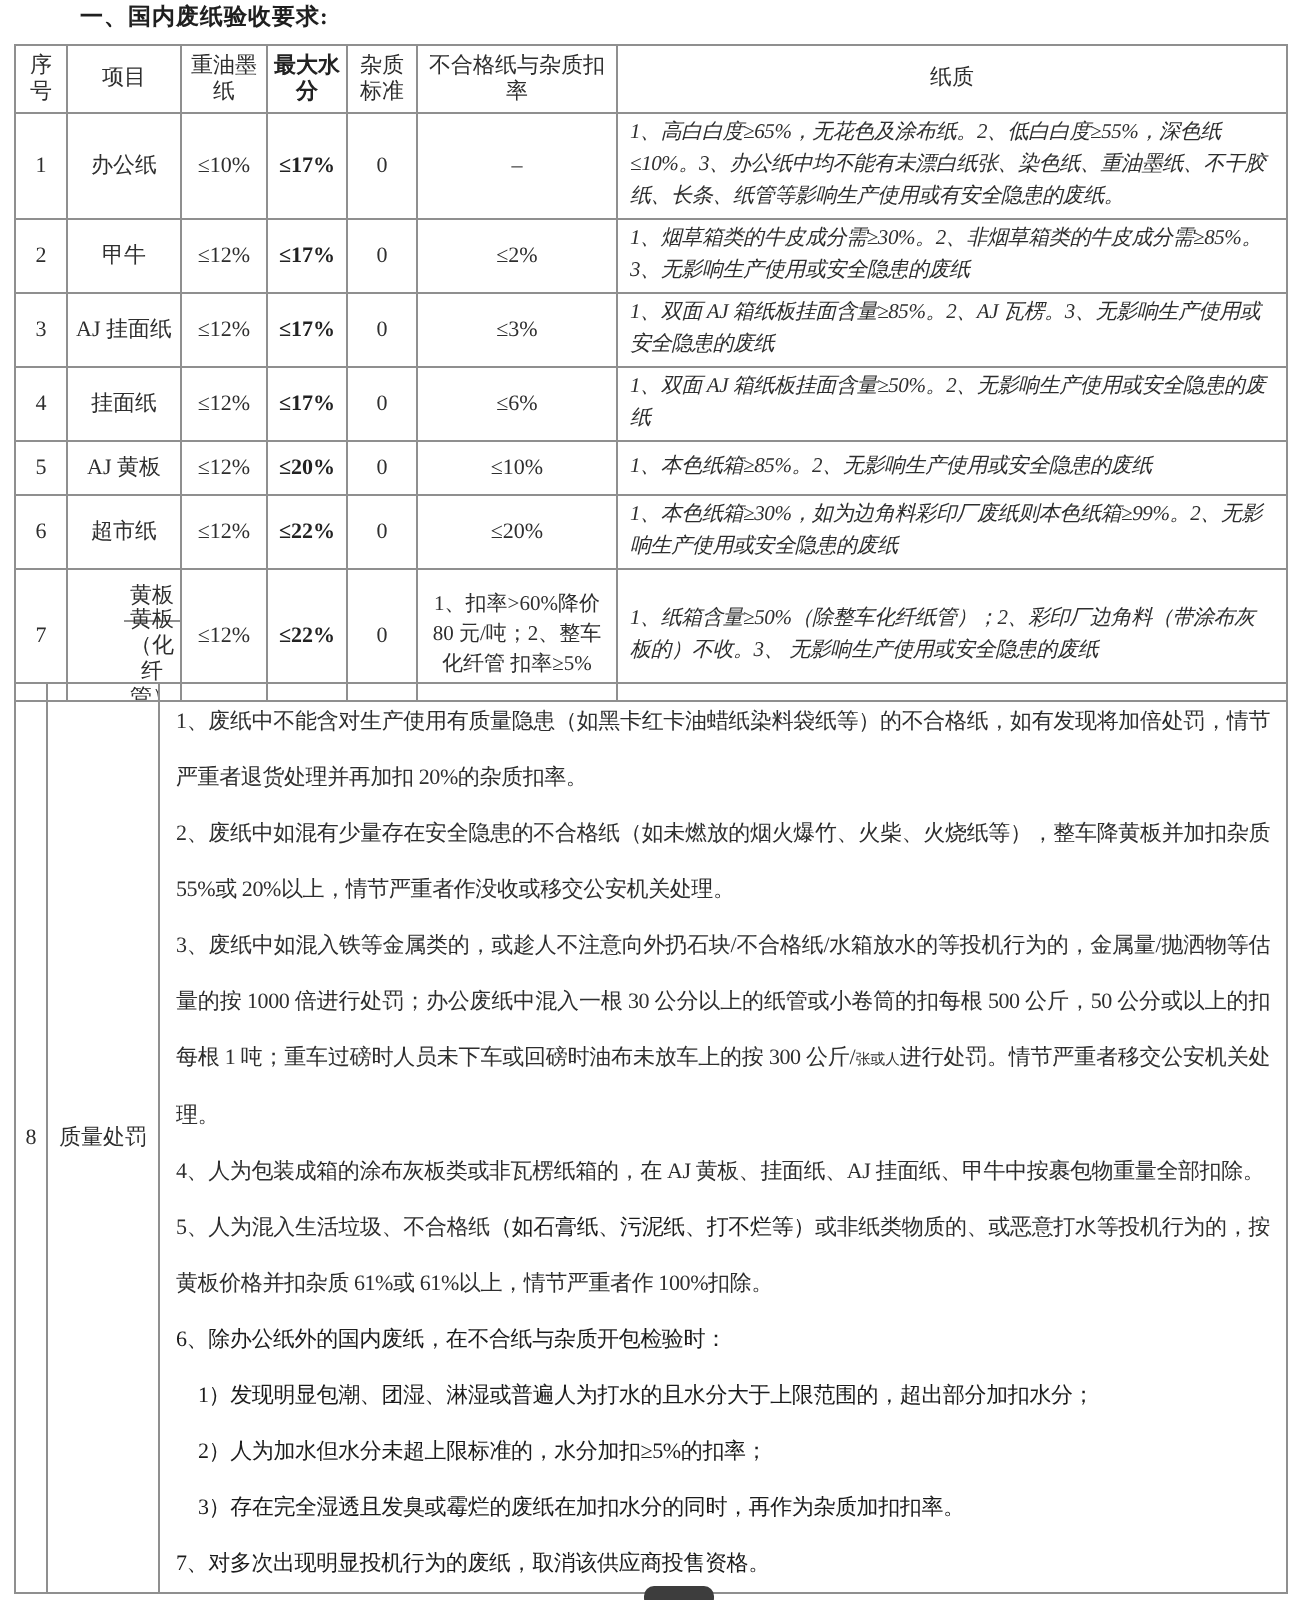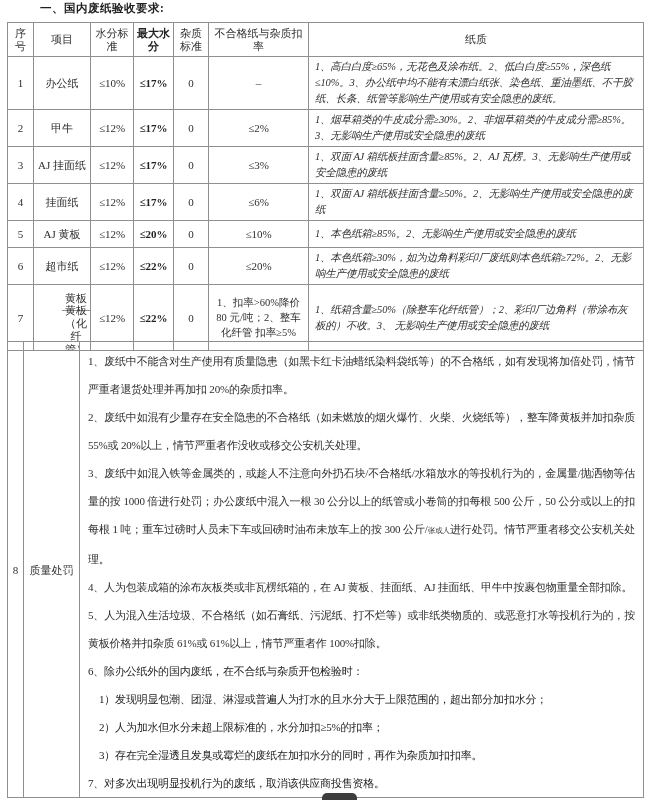--- a/index.html
+++ b/index.html
@@ -76,21 +76,21 @@
         <col style="width:43px">
       <col style="width:40px">
         <col style="width:35px">
         <col style="width:100px">
         <col>
     </colgroup>
     <tbody>
         <tr>
       <th>序号</th>
       <th>项目</th>
-      <th>水分标准</th>
+      <th>重油墨纸</th>
       <th class="col-max">最大水分</th>
       <th>杂质标准</th>
       <th>不合格纸与杂质扣率</th>
       <th>纸质</th>
     </tr>
     <tr>
       <td style="height:49px">1</td>
       <td>办公纸</td>
       <td>≤10%</td>
       <td class="max-val">≤17%</td>
@@ -134,21 +134,21 @@
       <td>≤10%</td>
       <td class="quality">1、本色纸箱≥85%。2、无影响生产使用或安全隐患的废纸</td>
     </tr>
     <tr>
       <td style="height:37px">6</td>
       <td>超市纸</td>
       <td>≤12%</td>
       <td class="max-val">≤22%</td>
       <td>0</td>
       <td>≤20%</td>
-      <td class="quality">1、本色纸箱≥30%，如为边角料彩印厂废纸则本色纸箱≥72%。2、无影响生产使用或安全隐患的废纸</td>
+      <td class="quality">1、本色纸箱≥30%，如为边角料彩印厂废纸则本色纸箱≥99%。2、无影响生产使用或安全隐患的废纸</td>
     </tr>
     <tr>
       <td style="height:66px">7</td>
       <td class="split-cell">
         <div class="half top">黄板</div>
         <div class="half bottom">黄板（化纤管）</div>
       </td>
       <td>≤12%</td>
       <td class="max-val">≤22%</td>
       <td>0</td>

